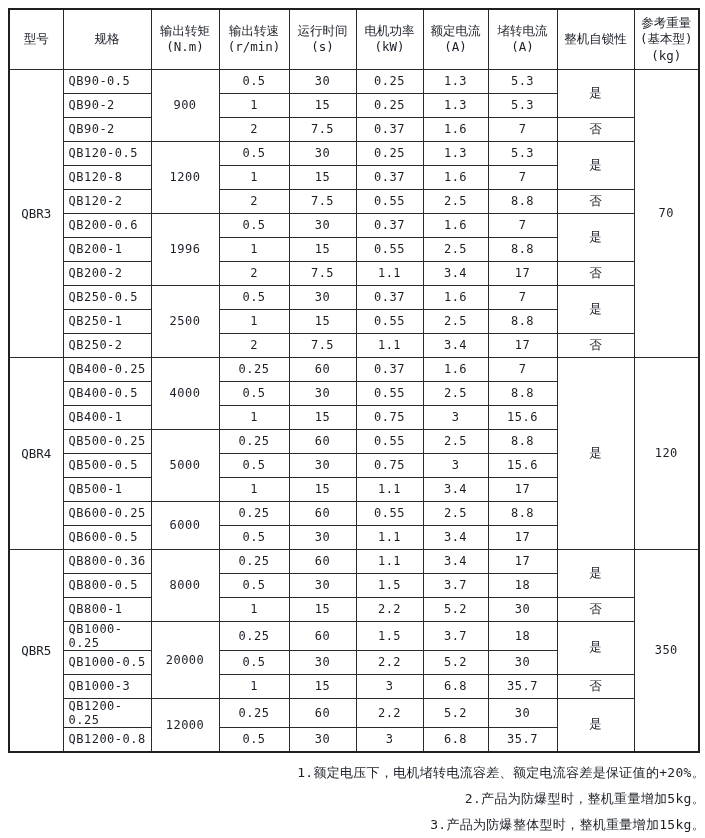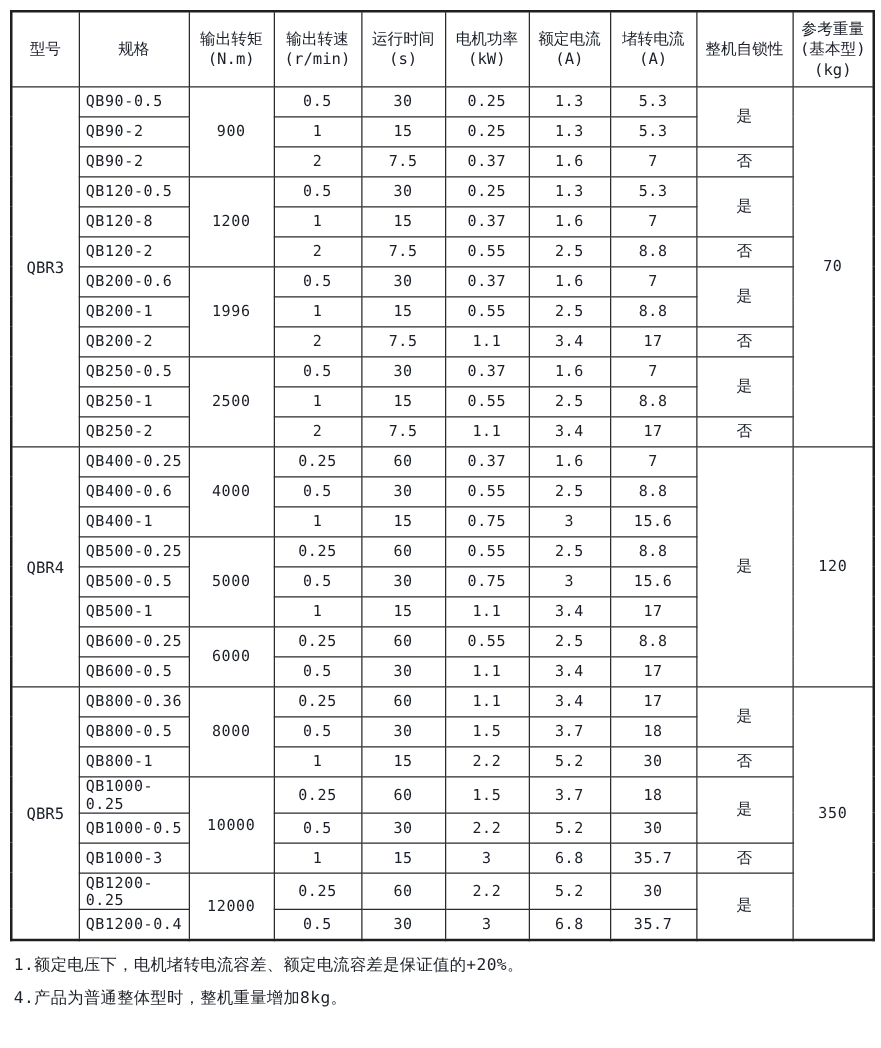--- a/index.html
+++ b/index.html
@@ -53,20 +53,21 @@
     letter-spacing: 0;
   }
   .notes {
     margin: 7px 0 0 3px;
   }
   .note-line {
     font-size: 13px;
     line-height: 26px;
     letter-spacing: 0.3px;
     white-space: nowrap;
+    text-align: right;
   }
 </style>
 </head>
 <body>
 
 <div class="page" data-name="document-page">
 
   <table class="spec-table" data-name="spec-table">
     <colgroup>
       <col style="width:54px">
@@ -219,21 +220,21 @@
           <td rowspan="3" data-name="torque-cell">4000</td>
           <td data-name="speed-cell">0.25</td>
           <td data-name="time-cell">60</td>
           <td data-name="power-cell">0.37</td>
           <td data-name="rated-cell">1.6</td>
           <td data-name="locked-cell">7</td>
           <td rowspan="8" data-name="selflock-cell">是</td>
           <td rowspan="8" data-name="weight-cell">120</td>
         </tr>
         <tr data-name="table-row">
-          <td data-name="spec-cell">QB400-0.6</td>
+          <td data-name="spec-cell">QB400-0.5</td>
           <td data-name="speed-cell">0.5</td>
           <td data-name="time-cell">30</td>
           <td data-name="power-cell">0.55</td>
           <td data-name="rated-cell">2.5</td>
           <td data-name="locked-cell">8.8</td>
         </tr>
         <tr data-name="table-row">
           <td data-name="spec-cell">QB400-1</td>
           <td data-name="speed-cell">1</td>
           <td data-name="time-cell">15</td>
@@ -307,21 +308,21 @@
           <td data-name="spec-cell">QB800-1</td>
           <td data-name="speed-cell">1</td>
           <td data-name="time-cell">15</td>
           <td data-name="power-cell">2.2</td>
           <td data-name="rated-cell">5.2</td>
           <td data-name="locked-cell">30</td>
           <td data-name="selflock-cell">否</td>
         </tr>
         <tr data-name="table-row">
           <td data-name="spec-cell">QB1000-0.25</td>
-          <td rowspan="3" data-name="torque-cell">10000</td>
+          <td rowspan="3" data-name="torque-cell">20000</td>
           <td data-name="speed-cell">0.25</td>
           <td data-name="time-cell">60</td>
           <td data-name="power-cell">1.5</td>
           <td data-name="rated-cell">3.7</td>
           <td data-name="locked-cell">18</td>
           <td rowspan="2" data-name="selflock-cell">是</td>
         </tr>
         <tr data-name="table-row">
           <td data-name="spec-cell">QB1000-0.5</td>
           <td data-name="speed-cell">0.5</td>
@@ -343,28 +344,30 @@
           <td data-name="spec-cell">QB1200-0.25</td>
           <td rowspan="2" data-name="torque-cell">12000</td>
           <td data-name="speed-cell">0.25</td>
           <td data-name="time-cell">60</td>
           <td data-name="power-cell">2.2</td>
           <td data-name="rated-cell">5.2</td>
           <td data-name="locked-cell">30</td>
           <td rowspan="2" data-name="selflock-cell">是</td>
         </tr>
         <tr data-name="table-row">
-          <td data-name="spec-cell">QB1200-0.4</td>
+          <td data-name="spec-cell">QB1200-0.8</td>
           <td data-name="speed-cell">0.5</td>
           <td data-name="time-cell">30</td>
           <td data-name="power-cell">3</td>
           <td data-name="rated-cell">6.8</td>
           <td data-name="locked-cell">35.7</td>
         </tr>
       </tbody>
   </table>
 
   <div class="notes" data-name="footnotes">
     <div class="note-line" data-name="footnote-1">1.额定电压下，电机堵转电流容差、额定电流容差是保证值的+20%。</div>
+    <div class="note-line" data-name="footnote-2">2.产品为防爆型时，整机重量增加5kg。</div>
+    <div class="note-line" data-name="footnote-3">3.产品为防爆整体型时，整机重量增加15kg。</div>
     <div class="note-line" data-name="footnote-4">4.产品为普通整体型时，整机重量增加8kg。</div>
   </div>
 
 </div>
 
 </body></html>

